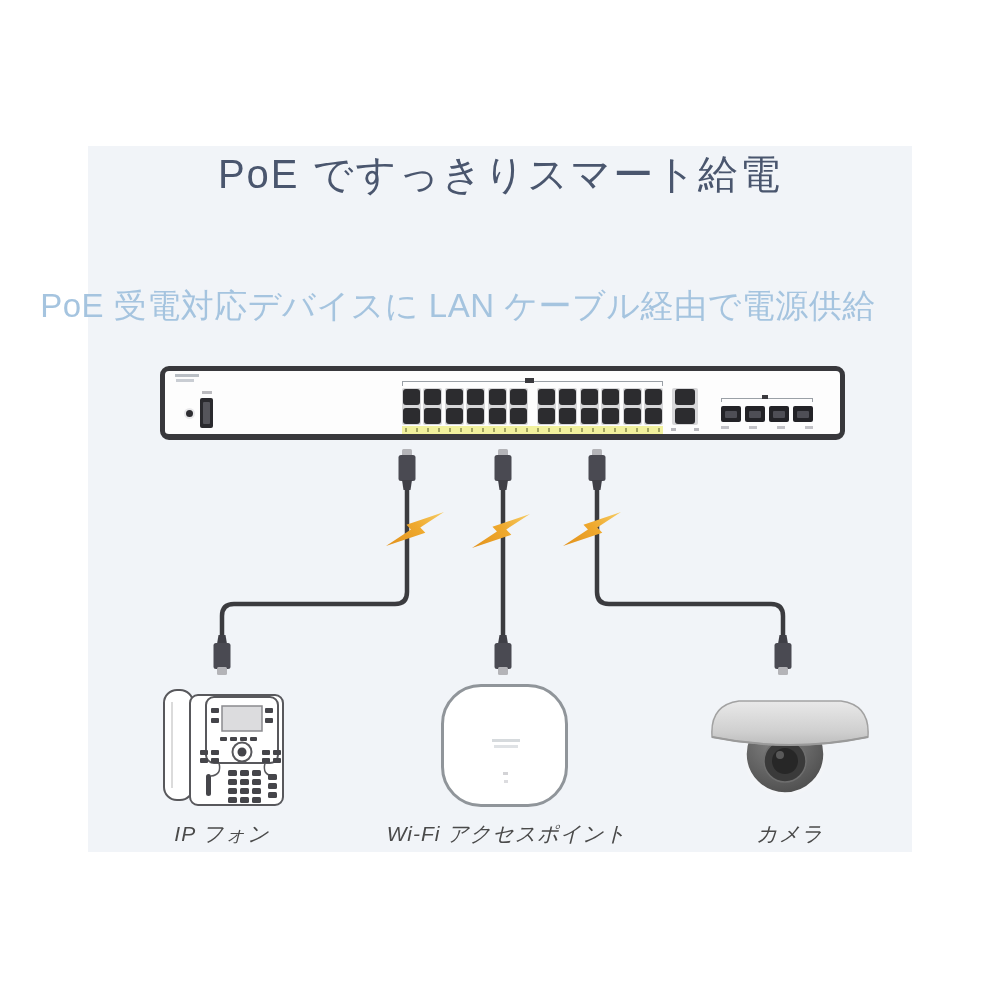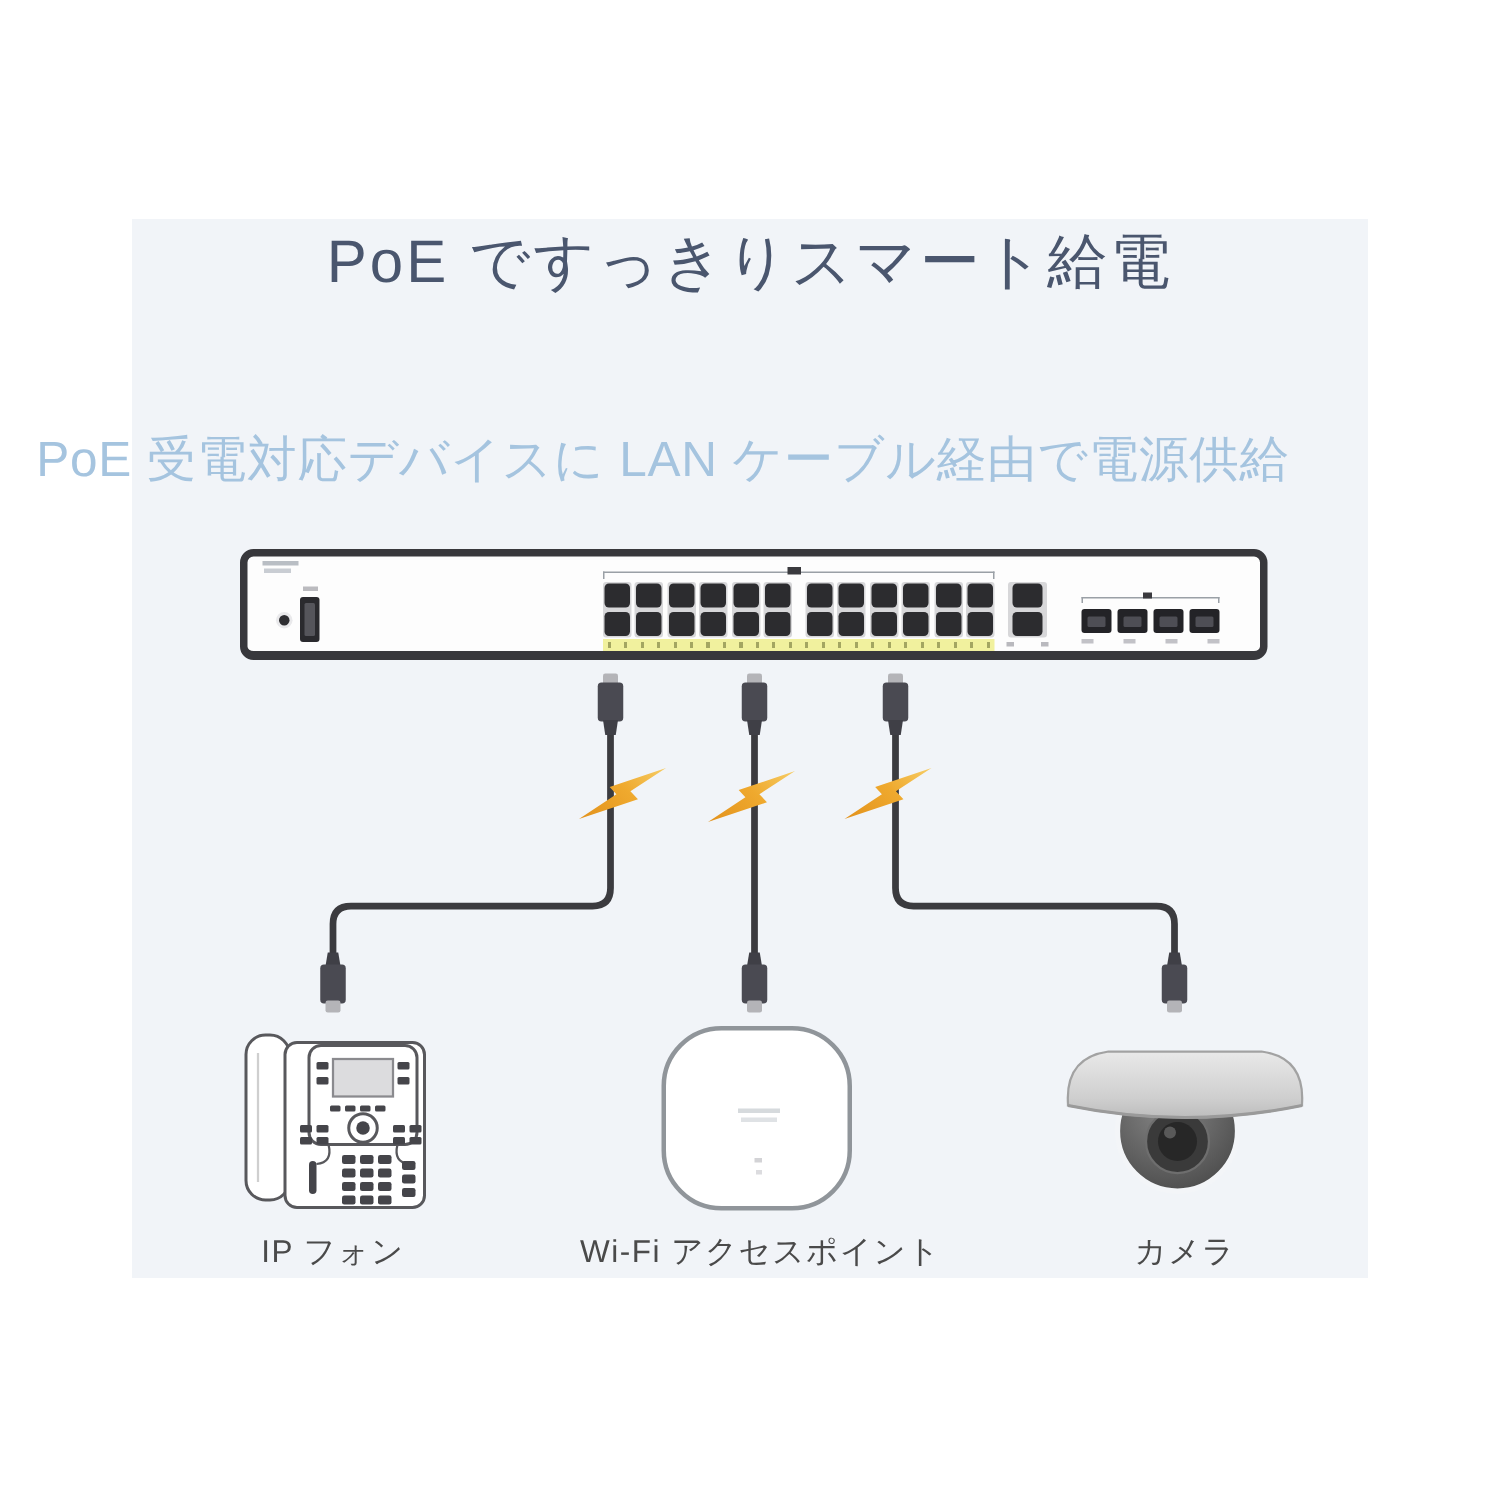--- a/index.html
+++ b/index.html
@@ -10,21 +10,21 @@
   }
   .panel{
     position:absolute;left:88px;top:146px;width:824px;height:706px;
     background:#f1f4f8;
   }
   .title{
     position:absolute;left:0;top:147px;width:1000px;text-align:center;
     font-size:40px;font-weight:400;letter-spacing:2px;color:#4a566e;white-space:nowrap;
   }
   .subtitle{
-    position:absolute;left:0;top:284px;width:884px;text-align:center;
+    position:absolute;left:16px;top:284px;width:884px;text-align:center;
     font-size:33px;font-weight:400;letter-spacing:0.5px;color:#a5c4df;white-space:nowrap;
   }
   
   .switch{
     position:absolute;left:160px;top:366px;width:685px;height:74px;box-sizing:border-box;
     background:#fdfdfd;border:5px solid #38383c;border-bottom-width:6px;border-radius:9px;
   }
   .switch *{position:absolute;box-sizing:border-box;}
   .brand{left:10px;top:3px;width:24px;height:10px;}
   .brand b{display:block;position:absolute;left:0;top:0;width:24px;height:3px;background:#b9bec4;}
@@ -67,21 +67,21 @@
     position:absolute;left:441px;top:684px;width:127px;height:123px;box-sizing:border-box;
     background:#ffffff;border:3px solid #90959a;border-radius:40px;
   }
   .ap span{position:absolute;display:block;background:#d6dadd;}
   .ap .l1{left:48px;top:52px;width:28px;height:3px;}
   .ap .l2{left:50px;top:58px;width:24px;height:3px;background:#dfe2e5;}
   .ap .d1{left:59px;top:85px;width:5px;height:3px;background:#d3d3d6;}
   .ap .d2{left:60px;top:93px;width:4px;height:3px;background:#dcdcdf;}
   .dev-label{
     position:absolute;top:820px;transform:translateX(-50%);
-    font-size:21px;color:#4a4a4a;letter-spacing:1px;white-space:nowrap;
+    font-size:21px;color:#4a4a4a;letter-spacing:1px;white-space:nowrap;font-style:italic;
   }
   .lbl-phone{left:222px;}
   .lbl-ap{left:507px;text-align:right;}
   .lbl-camera{left:790px;text-align:right;}
 </style>
 </head>
 <body>
 
 <div class="panel"></div>
 

